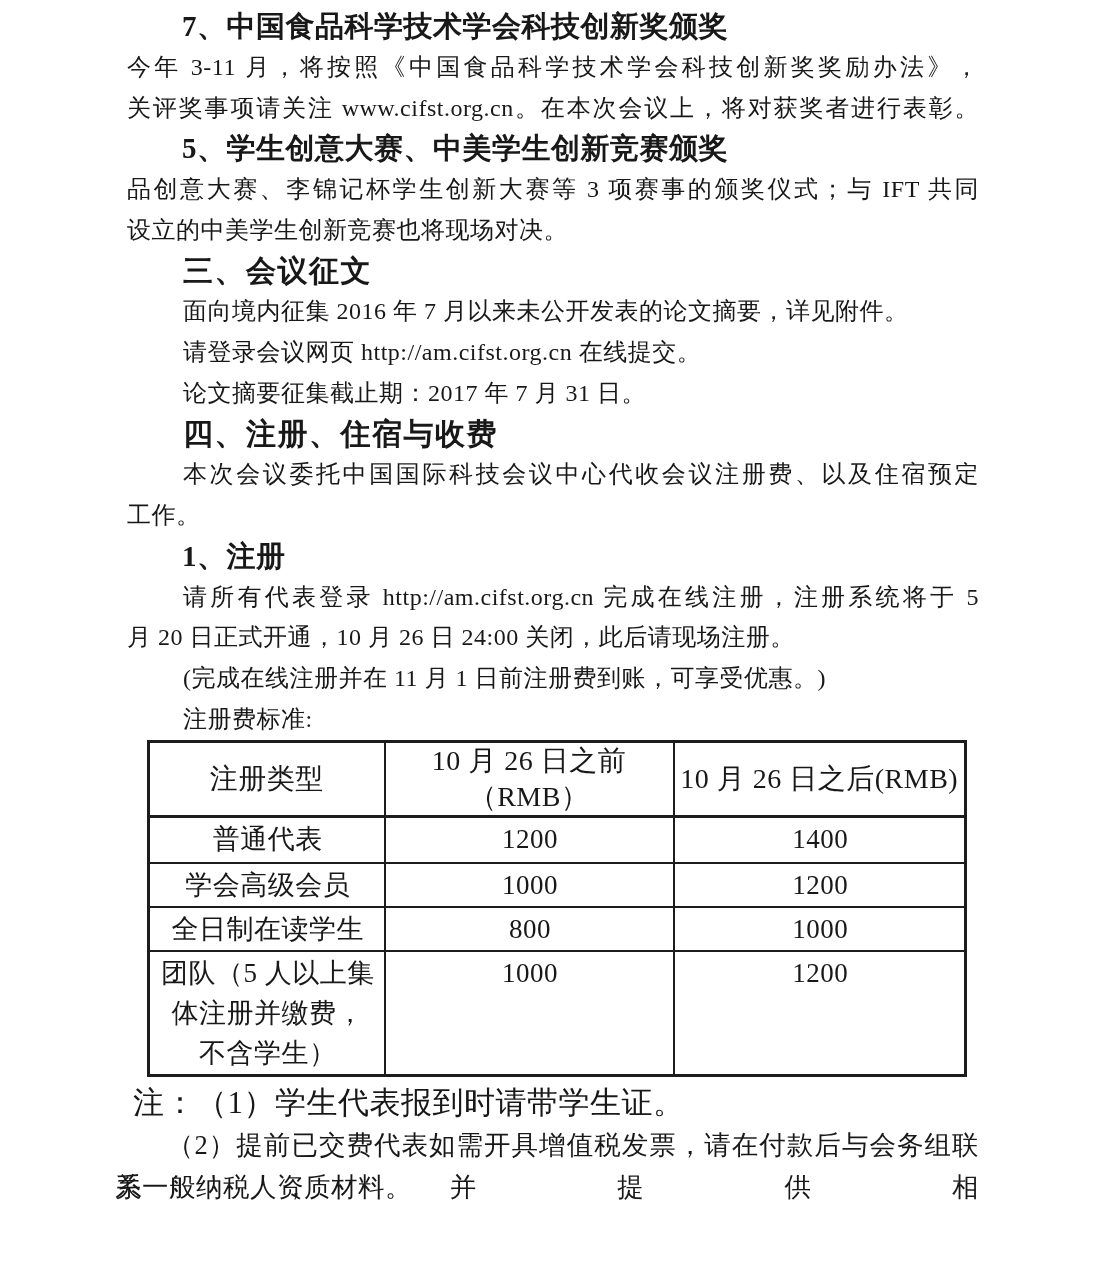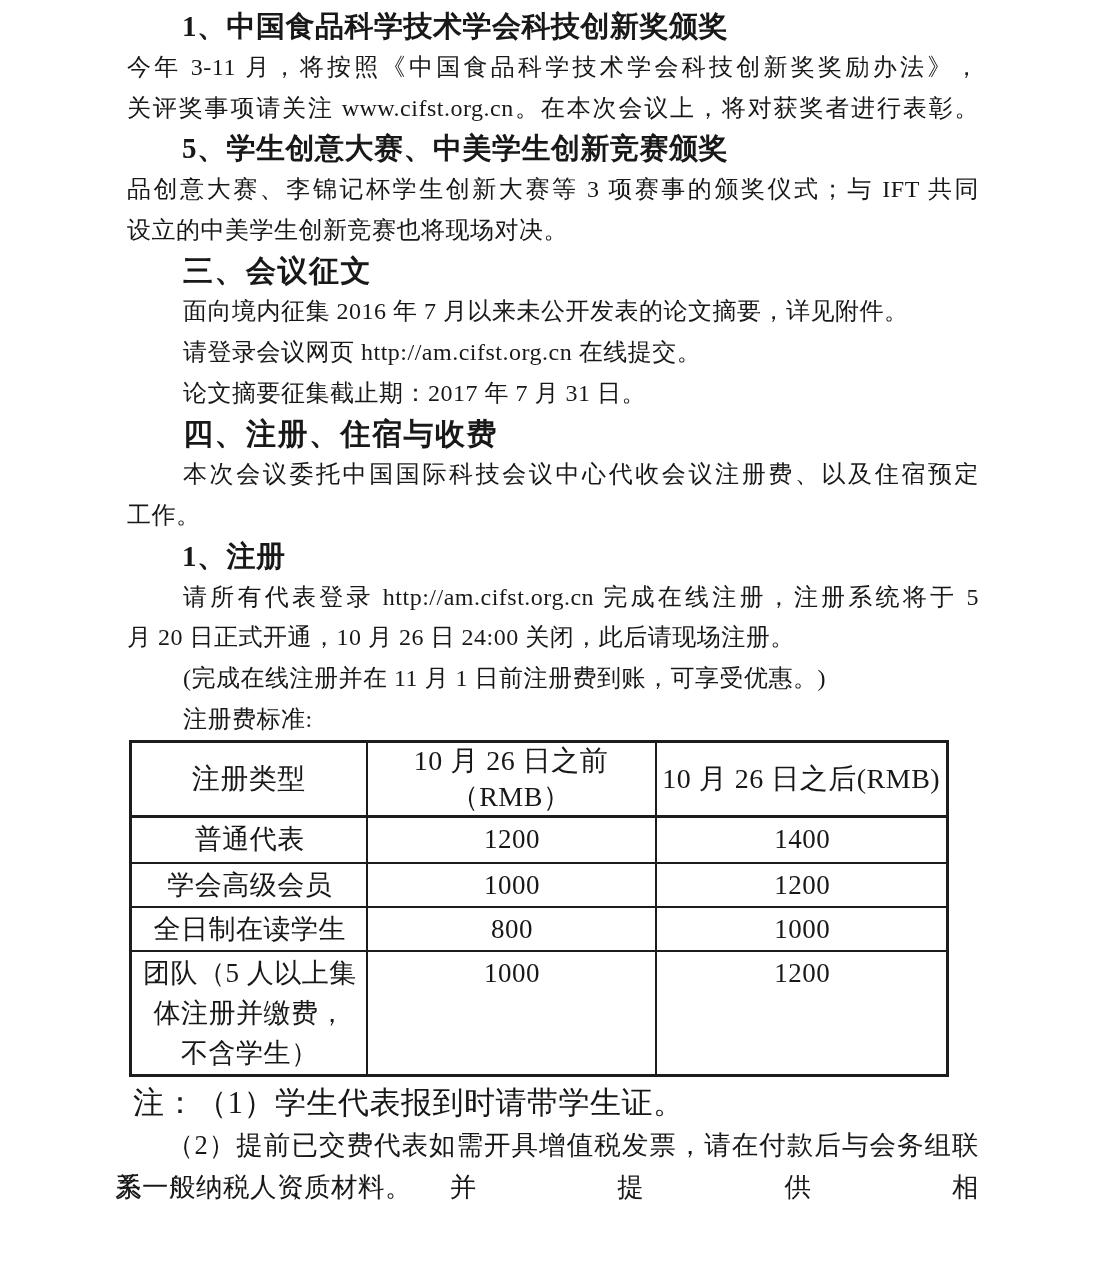--- a/index.html
+++ b/index.html
@@ -36,21 +36,21 @@
   .h-sec{
     font-family:Liberation Serif, serif;
     font-weight:bold;
     font-size:30px;
     letter-spacing:1.5px;
     text-indent:56px;
   }
   table.fee{
     border-collapse:collapse;
     table-layout:fixed;
-    margin-left:2px;
+    margin-left:20px;
     width:817px;
     border:3px solid #1c1c1c;
   }
   table.fee col.c1{width:236px;}
   table.fee col.c2{width:289px;}
   table.fee col.c3{width:292px;}
   table.fee th{
     border:2px solid #1c1c1c;
     border-bottom-width:3px;
     font-weight:normal;
@@ -87,21 +87,21 @@
   }
   .note-first{ font-size:31px; text-indent:18px; }
   .note-indent{ text-indent:52px; }
 </style>
 </head>
 <body>
 
 <div class="page">
   <div class="content">
 
-    <div class="line h-num">1、中国食品科学技术学会科技创新奖颁奖</div>
+    <div class="line h-num">7、中国食品科学技术学会科技创新奖颁奖</div>
     <div class="line just">今年 3-11 月，将按照《中国食品科学技术学会科技创新奖奖励办法》，</div>
     <div class="line just">关评奖事项请关注 www.cifst.org.cn。在本次会议上，将对获奖者进行表彰。</div>
 
     <div class="line h-num">5、学生创意大赛、中美学生创新竞赛颁奖</div>
     <div class="line just">品创意大赛、李锦记杯学生创新大赛等 3 项赛事的颁奖仪式；与 IFT 共同</div>
     <div class="line">设立的中美学生创新竞赛也将现场对决。</div>
 
     <div class="line h-sec">三、会议征文</div>
     <div class="line indent">面向境内征集 2016 年 7 月以来未公开发表的论文摘要，详见附件。</div>
     <div class="line indent">请登录会议网页 http://am.cifst.org.cn 在线提交。</div>

